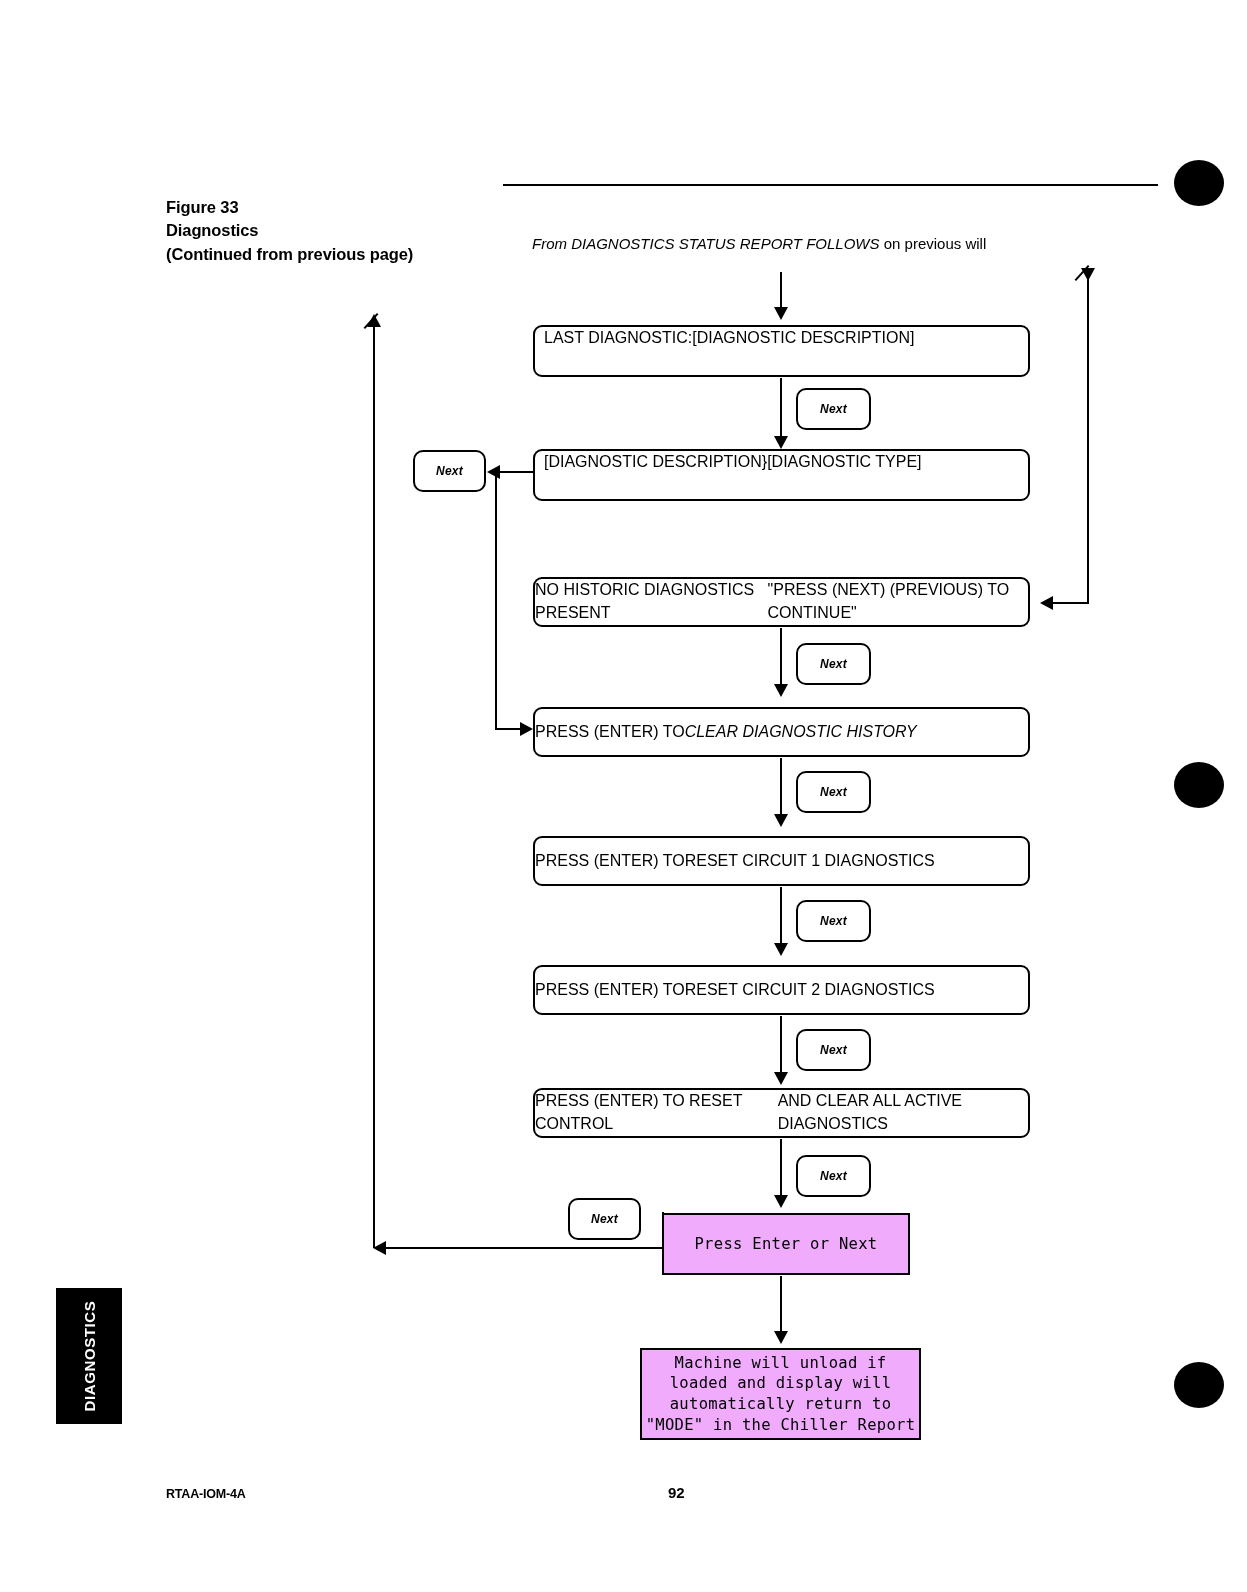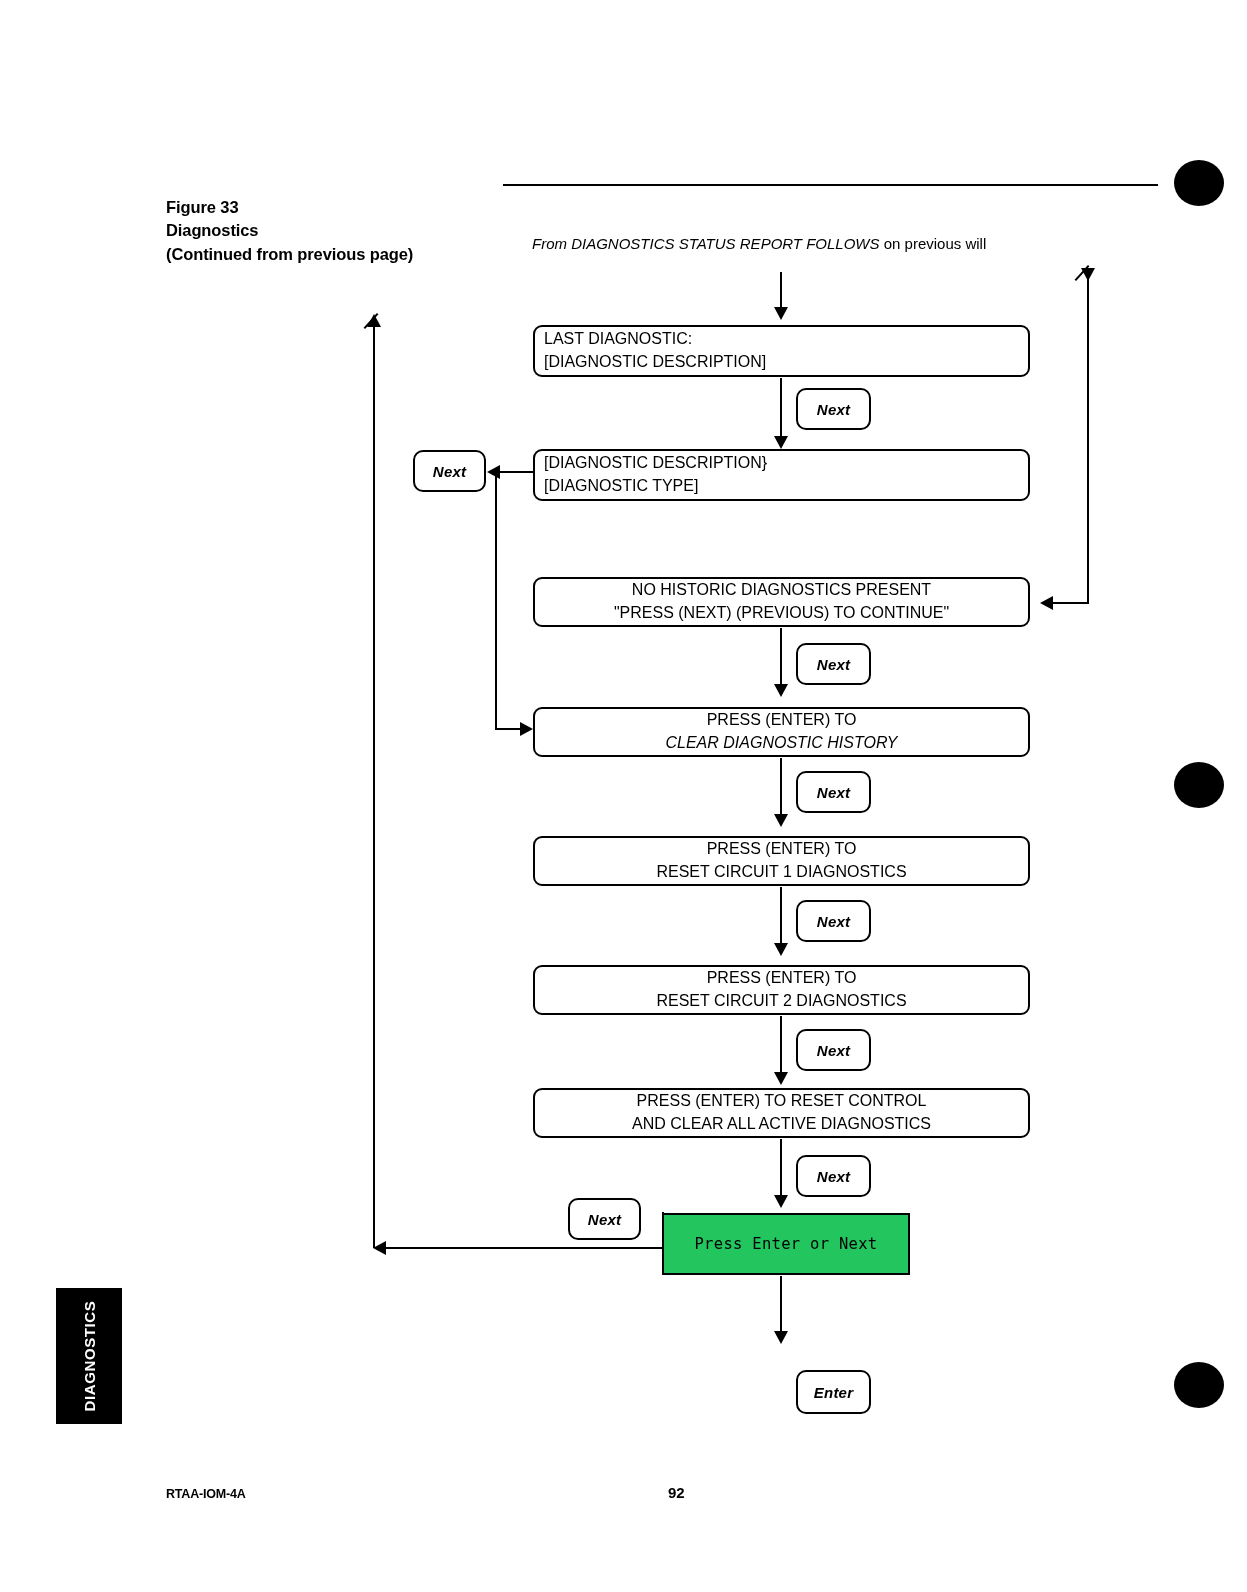--- a/index.html
+++ b/index.html
@@ -102,33 +102,33 @@
   
   .box {
     position: absolute;
     border: 2.2px solid #000;
     border-radius: 9px;
     background: #fff;
     box-sizing: border-box;
     font-size: 16px;
     line-height: 1.42;
     display: flex;
-    flex-direction: column;
-    justify-content: center;
+    flex-direction: row;
+    justify-content: flex-start;
   }
   .box.left   { align-items: flex-start; padding-left: 9px; }
   .box.center { align-items: center; }
   .box .ital  { font-style: italic; }
 
   
   .mono-box {
     position: absolute;
     border: 2.2px solid #000;
     border-radius: 0;
-    background: #22c55e;
+    background: #f0abfc;
     box-sizing: border-box;
     font-family: "DejaVu Sans Mono", monospace;
     font-size: 15.5px;
     line-height: 1.33;
     display: flex;
     flex-direction: column;
     justify-content: center;
     align-items: center;
     text-align: center;
     letter-spacing: 0.3px;
@@ -137,21 +137,21 @@
   
   .keybtn {
     position: absolute;
     border: 2.2px solid #000;
     border-radius: 10px;
     background: #fff;
     box-sizing: border-box;
     display: flex;
     align-items: center;
     justify-content: center;
-    font-size: 15px;
+    font-size: 12px;
     font-weight: bold;
     font-style: italic;
     letter-spacing: 0.2px;
   }
 
   
   .vline { position: absolute; width: 2px; background: #000; }
   .hline { position: absolute; height: 2px; background: #000; }
 
   .arrow-down {
@@ -311,20 +311,26 @@
   <div class="mono-box" style="left:634px; top:1213px; width:248px; height:62px;">
     <div>Press Enter or Next</div>
   </div>
 
   <div class="vline" style="left:752px; top:1276px; height:57px;"></div>
   <div class="arrow-down" style="left:746px; top:1331px;"></div>
   <div class="keybtn" style="left:768px; top:1370px; width:75px; height:44px;">
     <span>Enter</span>
   </div>
 
+  <div class="mono-box" style="left:612px; top:1348px; width:281px; height:92px;">
+    <div>Machine will unload if</div>
+    <div>loaded and display will</div>
+    <div>automatically return to</div>
+    <div>"MODE" in the Chiller Report</div>
+  </div>
 
   <div id="side-tab">
     <span>DIAGNOSTICS</span>
   </div>
 
   <div id="footer-code">RTAA-IOM-4A</div>
   <div id="footer-page">92</div>
 
 </div>
 

